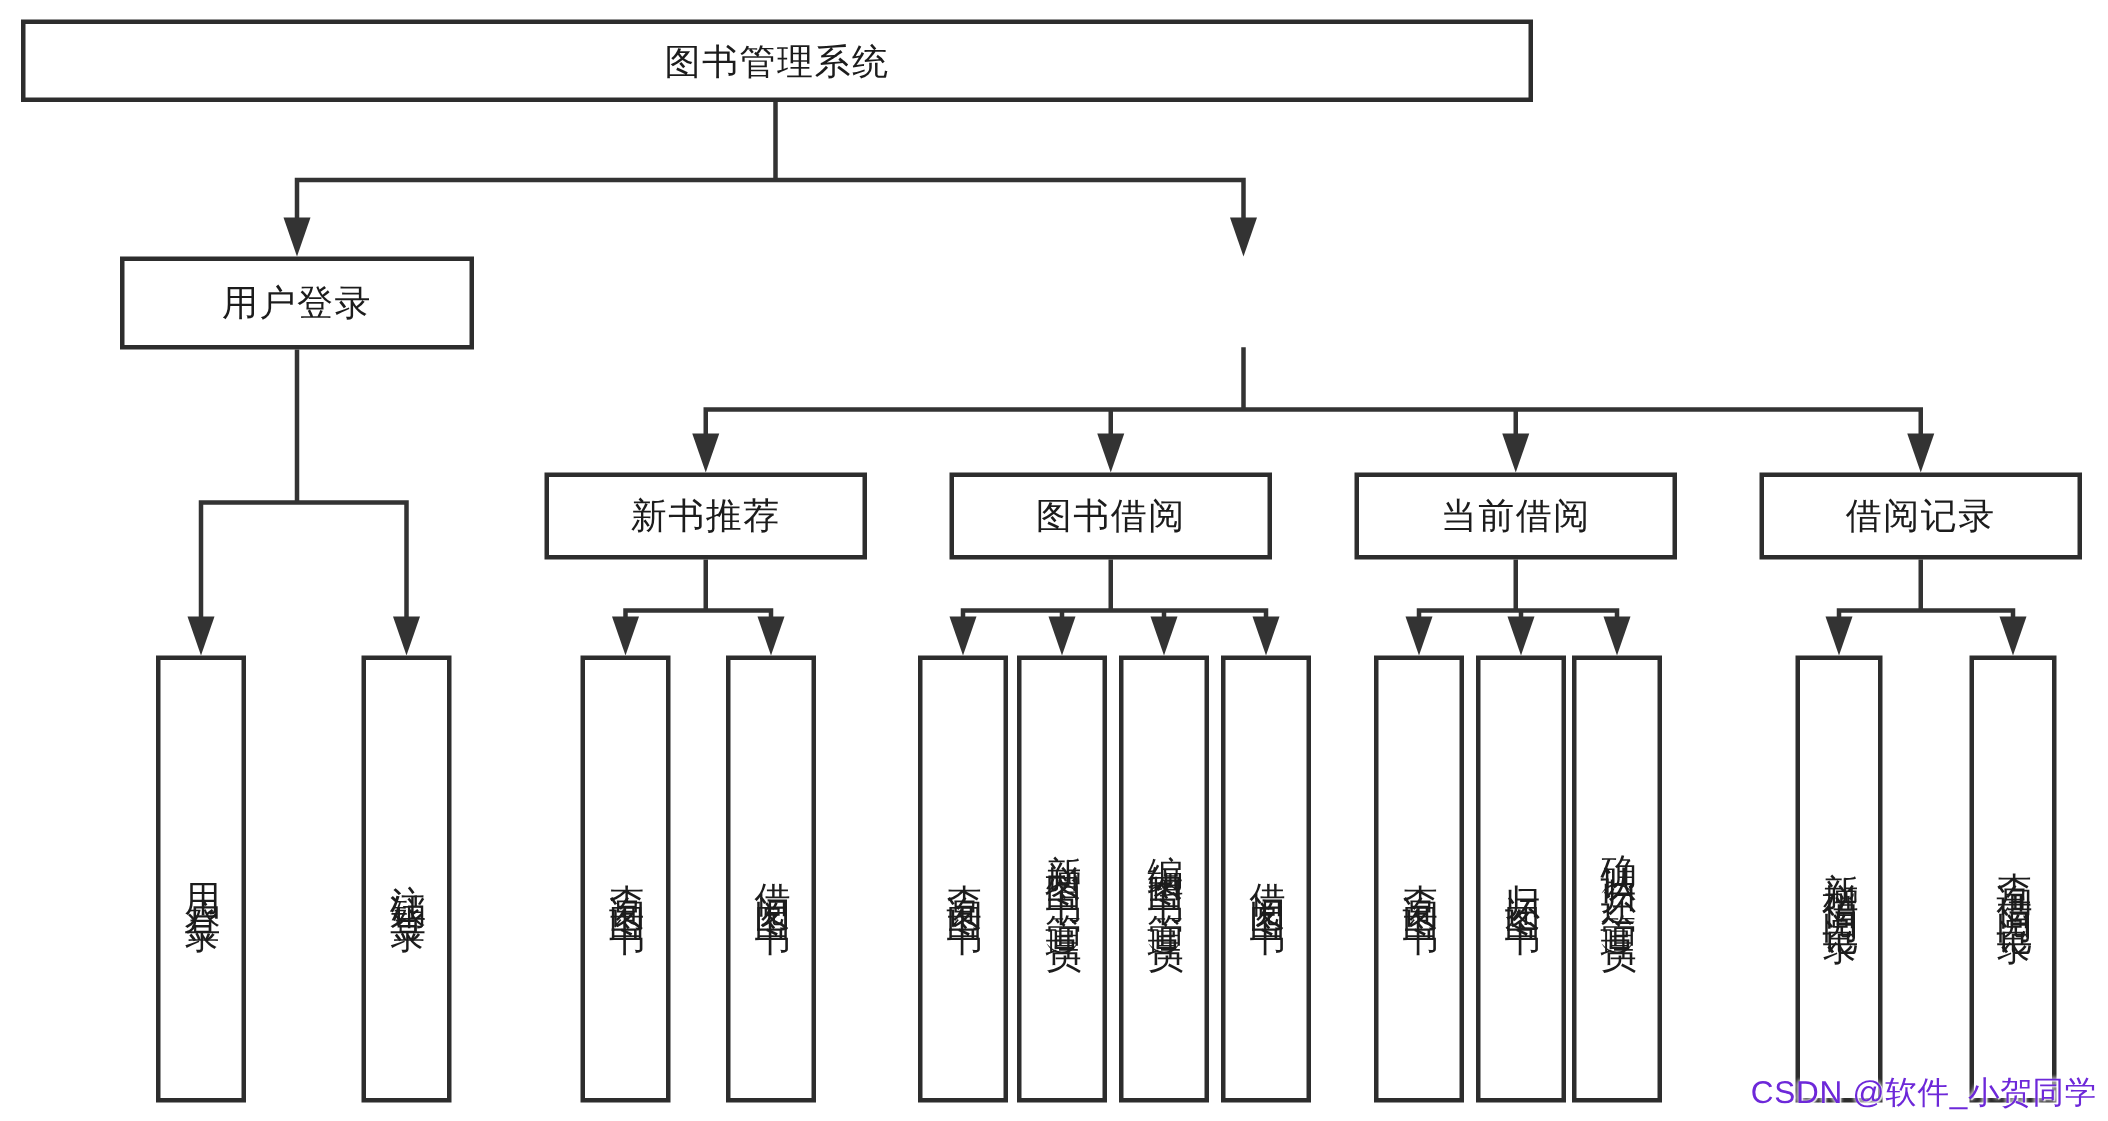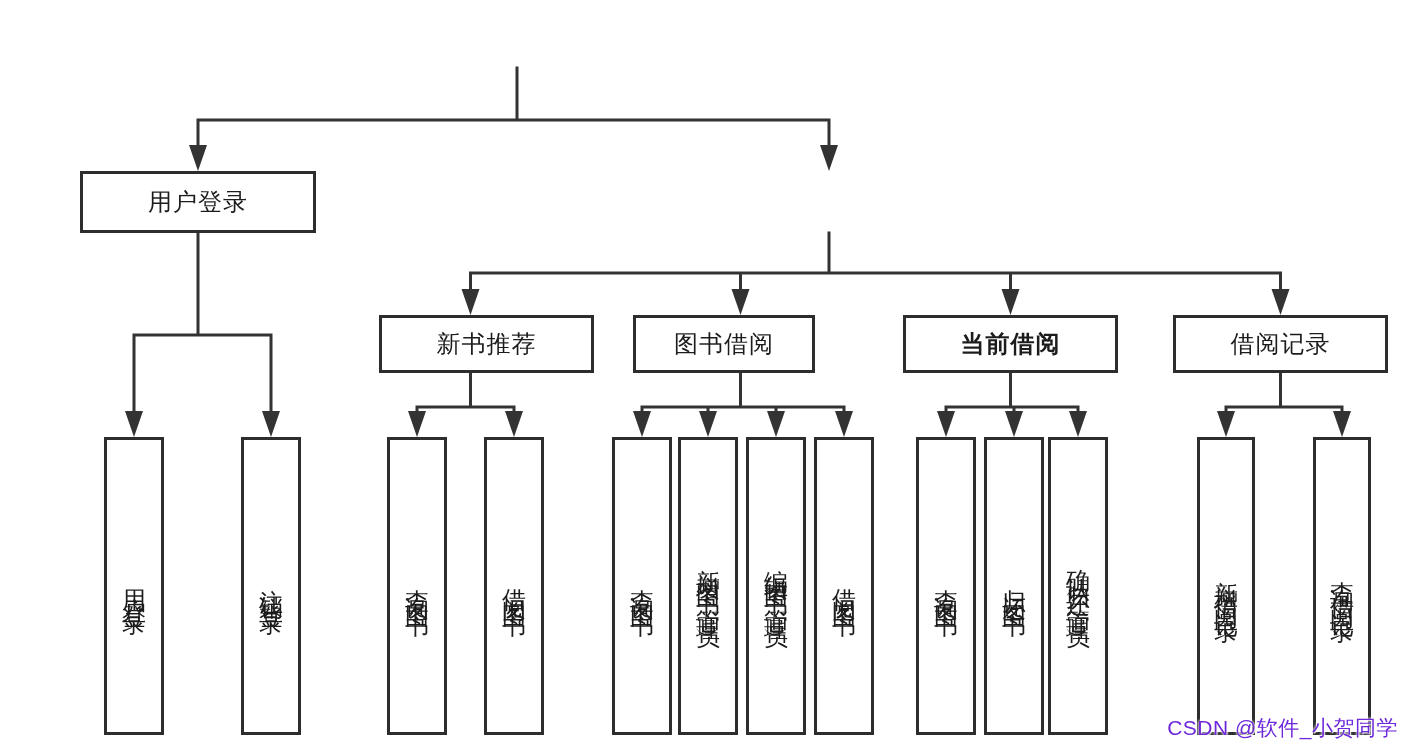--- a/index.html
+++ b/index.html
@@ -108,32 +108,35 @@
       <polygon points="767,411 785,411 776,437"></polygon>
       <polygon points="835,411 853,411 844,437"></polygon>
       <polygon points="937,411 955,411 946,437"></polygon>
       <polygon points="1005,411 1023,411 1014,437"></polygon>
       <polygon points="1069,411 1087,411 1078,437"></polygon>
       <polygon points="1217,411 1235,411 1226,437"></polygon>
       <polygon points="1333,411 1351,411 1342,437"></polygon>
     </g>
   </svg>
 
+  <div class="hbox" style="left:14px; top:13px; width:1008px; height:55px;">
+    <span class="lbl">图书管理系统</span>
+  </div>
 
   <div class="hbox" style="left:80px; top:171px; width:236px; height:62px;">
     <span class="lbl">用户登录</span>
   </div>
 
-  <div class="hbox" style="left:363px; top:315px; width:215px; height:58px;margin-left:16px;">
+  <div class="hbox" style="left:363px; top:315px; width:215px; height:58px;">
     <span class="lbl">新书推荐</span>
   </div>
-  <div class="hbox" style="left:633px; top:315px; width:182px; height:58px;">
+  <div class="hbox" style="left:633px; top:315px; width:215px; height:58px;">
     <span class="lbl">图书借阅</span>
   </div>
-  <div class="hbox" style="left:903px; top:315px; width:215px; height:58px;font-weight:bold;">
+  <div class="hbox" style="left:903px; top:315px; width:215px; height:58px;">
     <span class="lbl">当前借阅</span>
   </div>
   <div class="hbox" style="left:1173px; top:315px; width:215px; height:58px;">
     <span class="lbl">借阅记录</span>
   </div>
 
   <div class="vbox" style="left:104px;">
     <span class="lbl">用户登录</span>
   </div>
   <div class="vbox" style="left:241px;">

